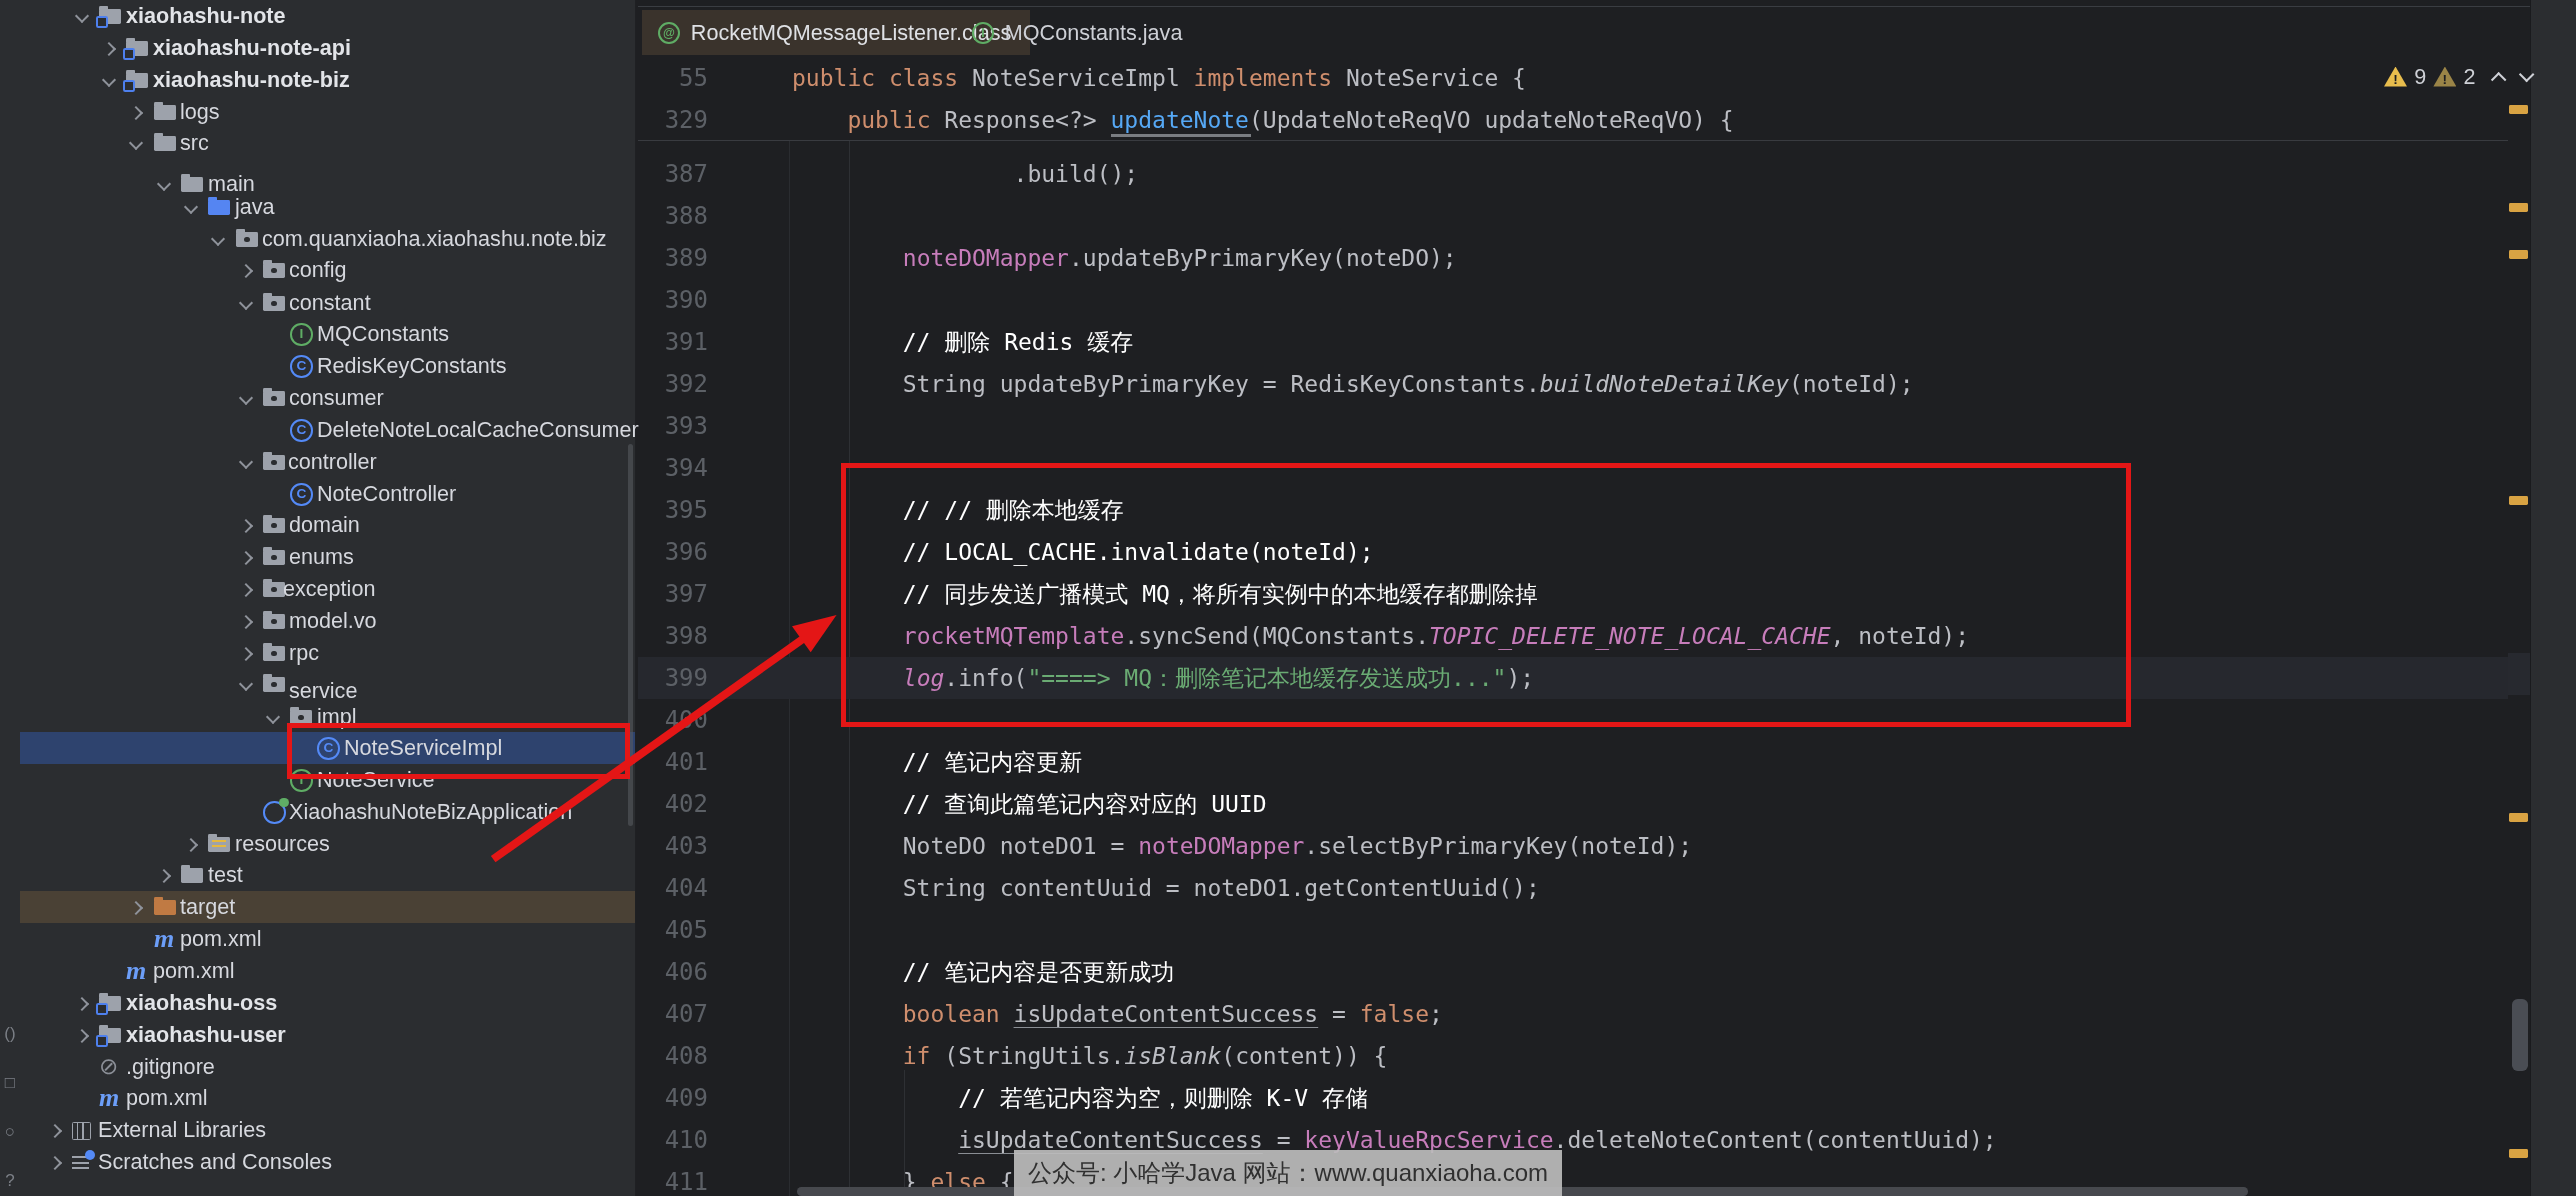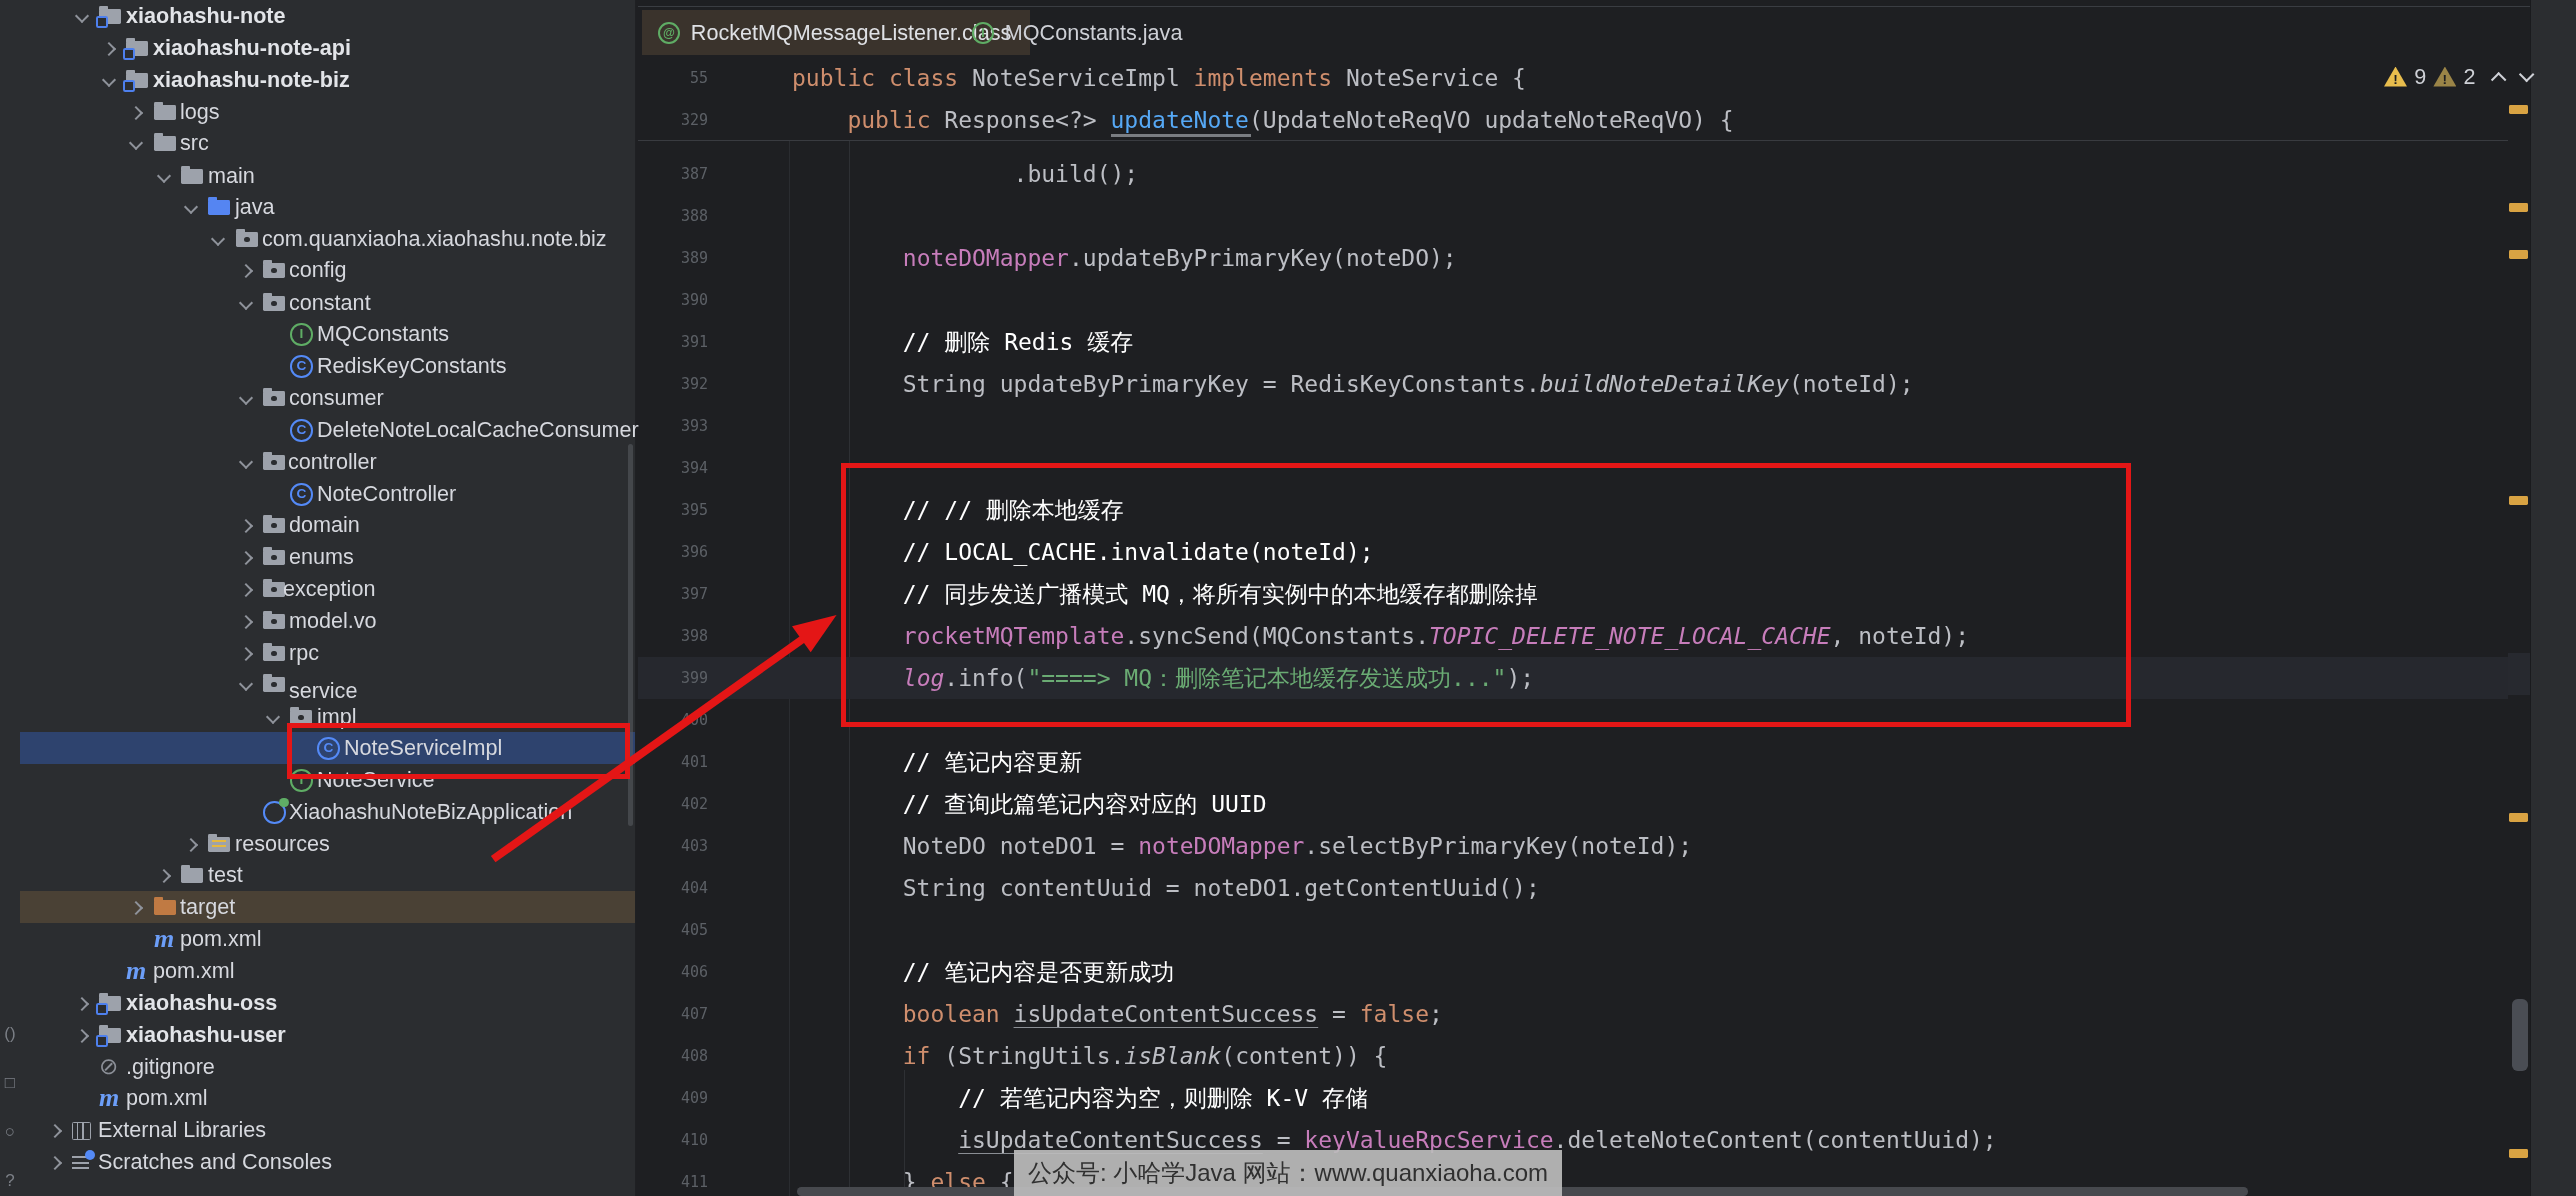--- a/index.html
+++ b/index.html
@@ -40,21 +40,21 @@
   .scr::after{content:"";position:absolute;right:-5.7px;top:-6.5px;width:10px;height:10px;border-radius:50%;background:#548AF7;}
   .tree-scrollbar{position:absolute;left:628px;top:444px;width:5px;height:382px;background:#5A5D63;border-radius:2.9px;opacity:.55;}
   
   .top-line{position:absolute;left:638px;top:5.7px;width:1938px;height:1.4px;background:#3A3D42;}
   .tab{position:absolute;top:10px;height:45px;display:flex;align-items:center;font-size:21.6px;color:#CED0D6;padding:0;}
   .tab.active{background:#3A332C;color:#DFE1E5;}
   .tab .tabring{position:static;flex:none;width:18px;height:18px;line-height:18px;font-size:12.2px;margin-left:16px;}
   .tab .tlabel{margin-left:10.8px;margin-right:18.7px;white-space:nowrap;}
   .sticky{position:absolute;left:638px;top:57px;width:1870px;height:83px;background:#1e1f22;border-bottom:1.4px solid #393B40;z-index:3;}
   .srow{position:absolute;left:0;width:100%;height:42px;}
-  .ln{position:absolute;left:0;width:70px;text-align:right;font-family:"DejaVu Sans Mono",monospace;font-size:15px;color:#5C6066;line-height:42px;}
+  .ln{position:absolute;left:0;width:70px;text-align:right;font-family:"DejaVu Sans Mono",monospace;font-size:24px;color:#5C6066;line-height:42px;}
   .ctext{position:absolute;left:154px;font-family:"DejaVu Sans Mono",monospace;font-size:23px;line-height:42px;white-space:pre;color:#BCBEC4;}
   .tk-k{color:#CF8E6D;}
   .tk-f{color:#C77DBB;}
   .tk-sf{color:#C77DBB;font-style:italic;}
   .tk-s{color:#6AAB73;}
   .tk-c{color:#ffffff;}
   .tk-md{color:#56A8F5;}
   .tk-sm{font-style:italic;}
   .tk-u{text-decoration:underline;text-decoration-color:#8A8E94;text-decoration-thickness:1.4px;text-underline-offset:5px;}
   .hidden-frag{position:absolute;left:1111px;top:134px;width:140px;height:2.9px;background:#7A7D82;z-index:4;}
@@ -113,21 +113,21 @@
         <div class="tree-row" style="top: 96px;">
           <span class="chev closed" style="left: 111px;"></span>
           <span class="fold" style="left: 134px;"></span>
           <span class="tree-label" style="left: 160px; text-align: right;">logs</span>
         </div>
         <div class="tree-row" style="top: 127px;">
           <span class="chev open" style="left: 111px;"></span>
           <span class="fold" style="left: 134px;"></span>
           <span class="tree-label" style="left: 160px;">src</span>
         </div>
-        <div class="tree-row" style="top: 160px;">
+        <div class="tree-row" style="top: 168px;">
           <span class="chev open" style="left: 139px;"></span>
           <span class="fold" style="left: 161px;"></span>
           <span class="tree-label" style="left: 188px;">main</span>
         </div>
         <div class="tree-row" style="top: 191px;">
           <span class="chev open" style="left: 166px;"></span>
           <span class="fold java" style="left: 188px;"></span>
           <span class="tree-label" style="left: 215px;">java</span>
         </div>
         <div class="tree-row" style="top: 223px;">

